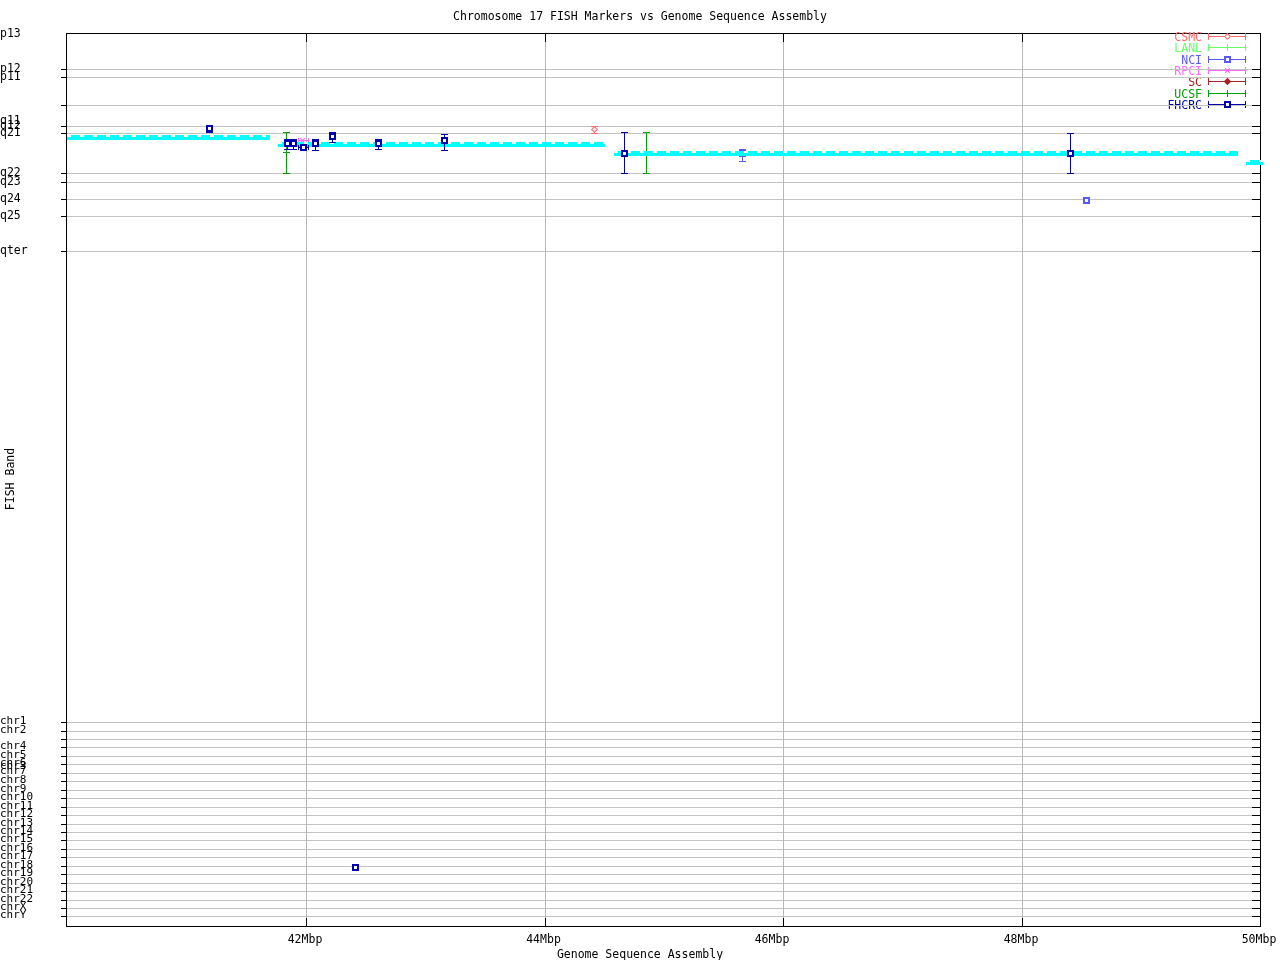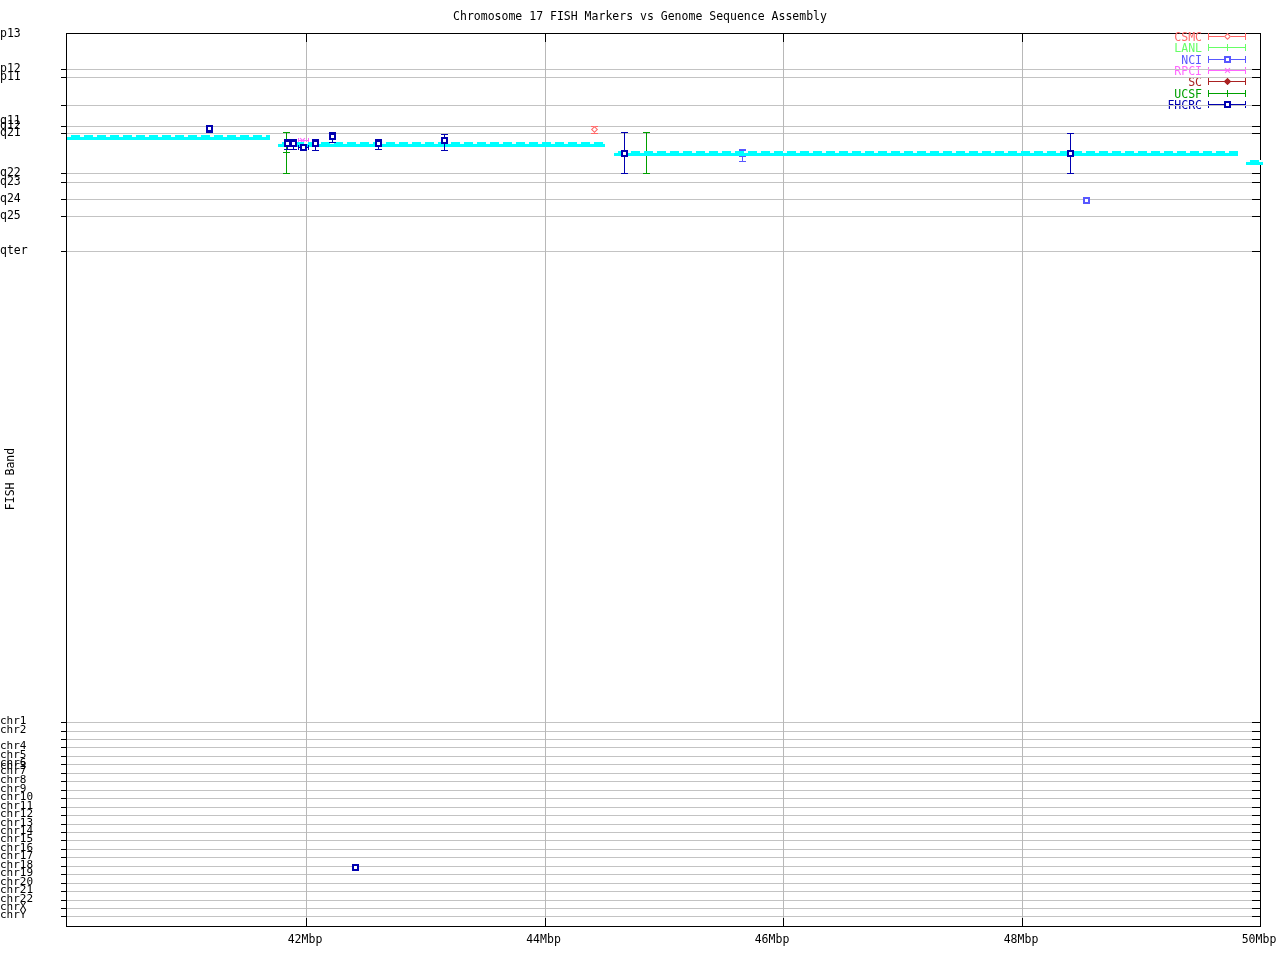--- a/index.html
+++ b/index.html
@@ -29,20 +29,21 @@
   .legend-label{position:absolute;right:58px;top:-6px;white-space:nowrap;}
   .legend-sample{position:absolute;right:14px;top:0;width:38px;height:1px;}
   .mk,.eb{position:absolute;}
 </style>
 </head>
 <body>
 
 <div class="stage">
   <div class="chart-title">Chromosome 17 FISH Markers vs Genome Sequence Assembly</div>
   <div class="y-axis-title">FISH Band</div>
+  <div class="x-axis-title">Genome Sequence Assembly</div>
   <div id="plot">
       <div class="hgrid" style="top: 34.5px; left: 0px;"></div>
       <div class="tick" style="left: -6px; top: 34.5px; width: 6px; height: 1px;"></div>
       <div class="tick" style="left: 1185px; top: 34.5px; width: 8px; height: 1px;"></div>
       <div class="hgrid" style="top: 43px; left: 0px;"></div>
       <div class="tick" style="left: -6px; top: 43px; width: 6px; height: 1px;"></div>
       <div class="tick" style="left: 1185px; top: 43px; width: 8px; height: 1px;"></div>
       <div class="hgrid" style="top: 71px; left: 0px;"></div>
       <div class="tick" style="left: -6px; top: 71px; width: 6px; height: 1px;"></div>
       <div class="tick" style="left: 1185px; top: 71px; width: 8px; height: 1px;"></div>

